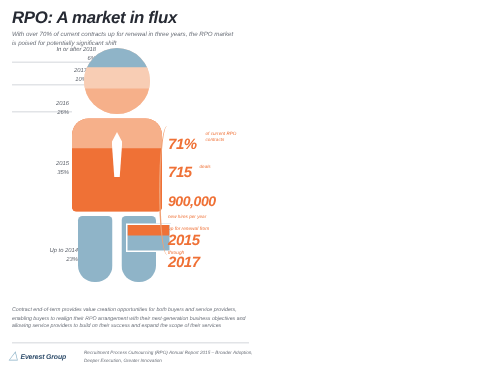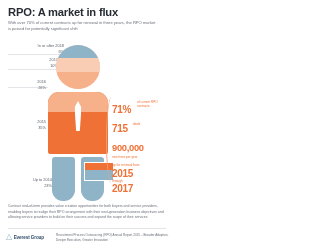--- a/index.html
+++ b/index.html
@@ -6,20 +6,21 @@
   html, body {
     width: 174px; height: 250px;
     background: #ffffff;
     font-family: "Liberation Sans", sans-serif;
     overflow: hidden;
   }
   #infographic {
     position: relative;
     width: 174px; height: 250px;
     background: #ffffff;
+    font-style: italic;
   }
 
   
   .title {
     position: absolute;
     left: 8px; top: 6px;
     font-size: 11.2px;
     font-weight: bold;
     color: #262a33;
     letter-spacing: -0.2px;
@@ -30,21 +31,21 @@
     left: 8px; top: 20px;
     width: 150px;
     font-size: 4.1px;
     line-height: 1.55;
     color: #6a6f78;
   }
 
   
   .stage {
     position: absolute;
-    left: 0; top: 41px;
+    left: 0; top: 28px;
     width: 174px; height: 165px;
   }
 
   
   .rule {
     position: absolute;
     height: 0;
     border-top: 0.5px solid #e2e4e7;
   }
 

